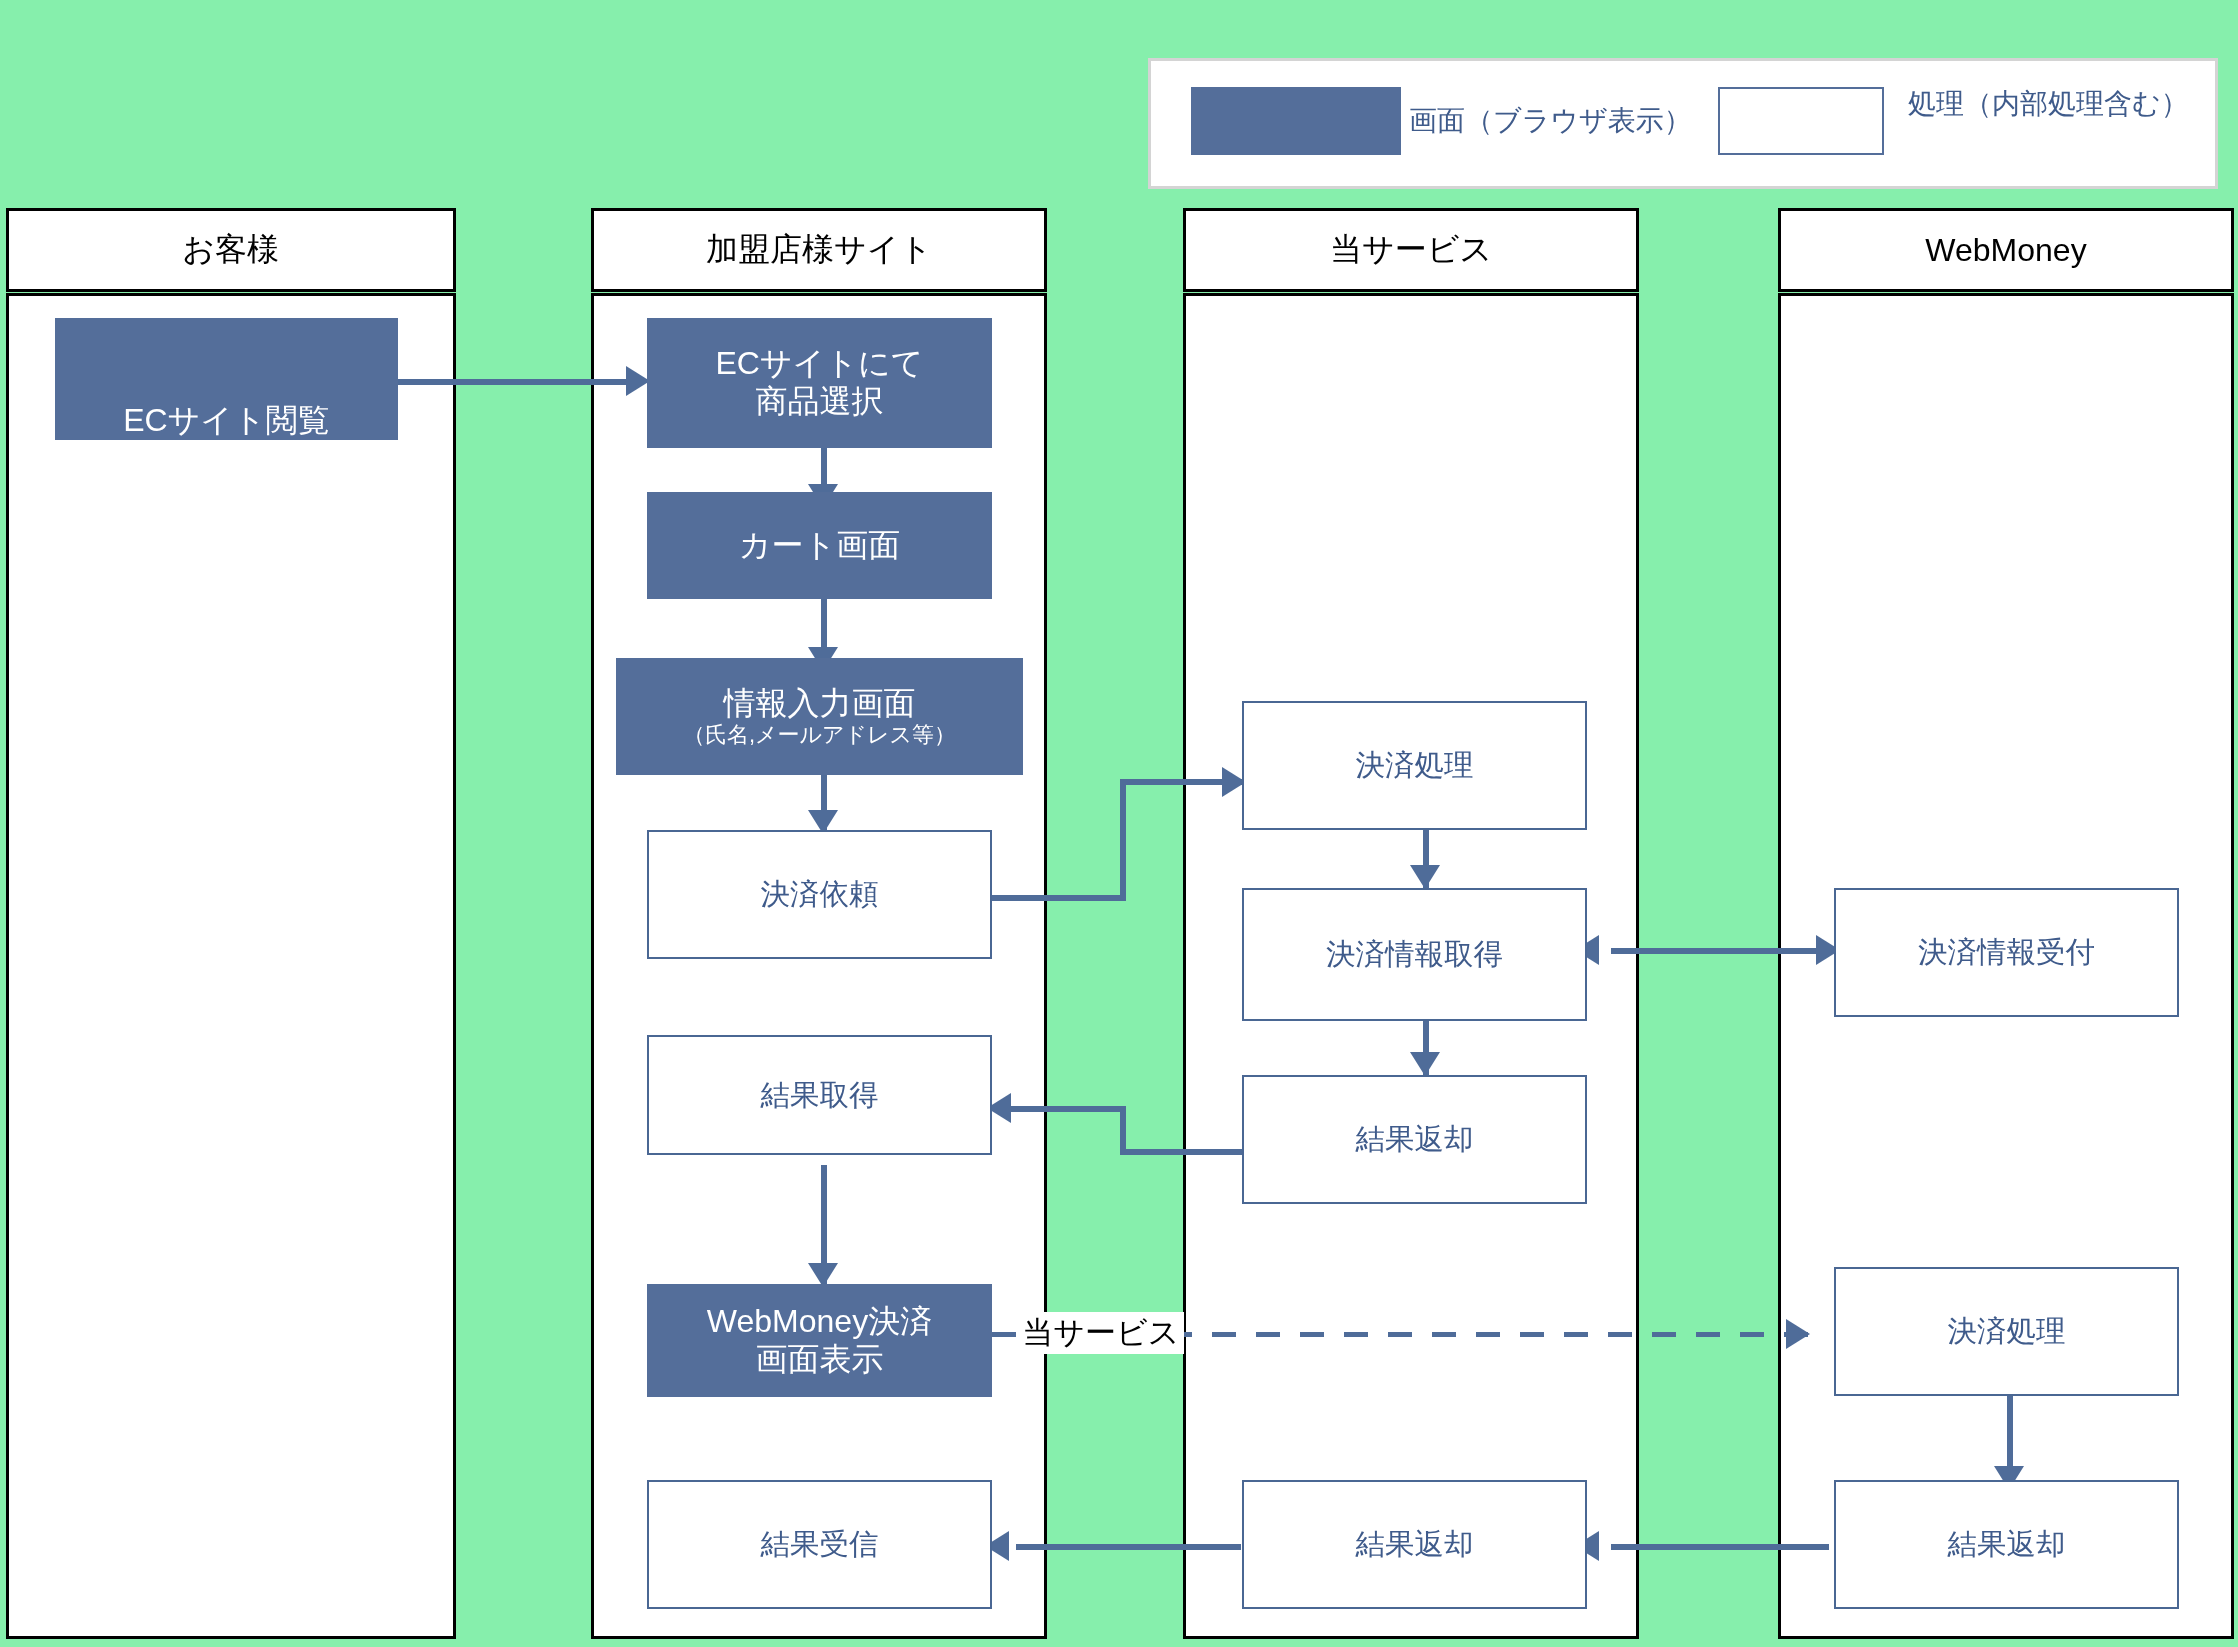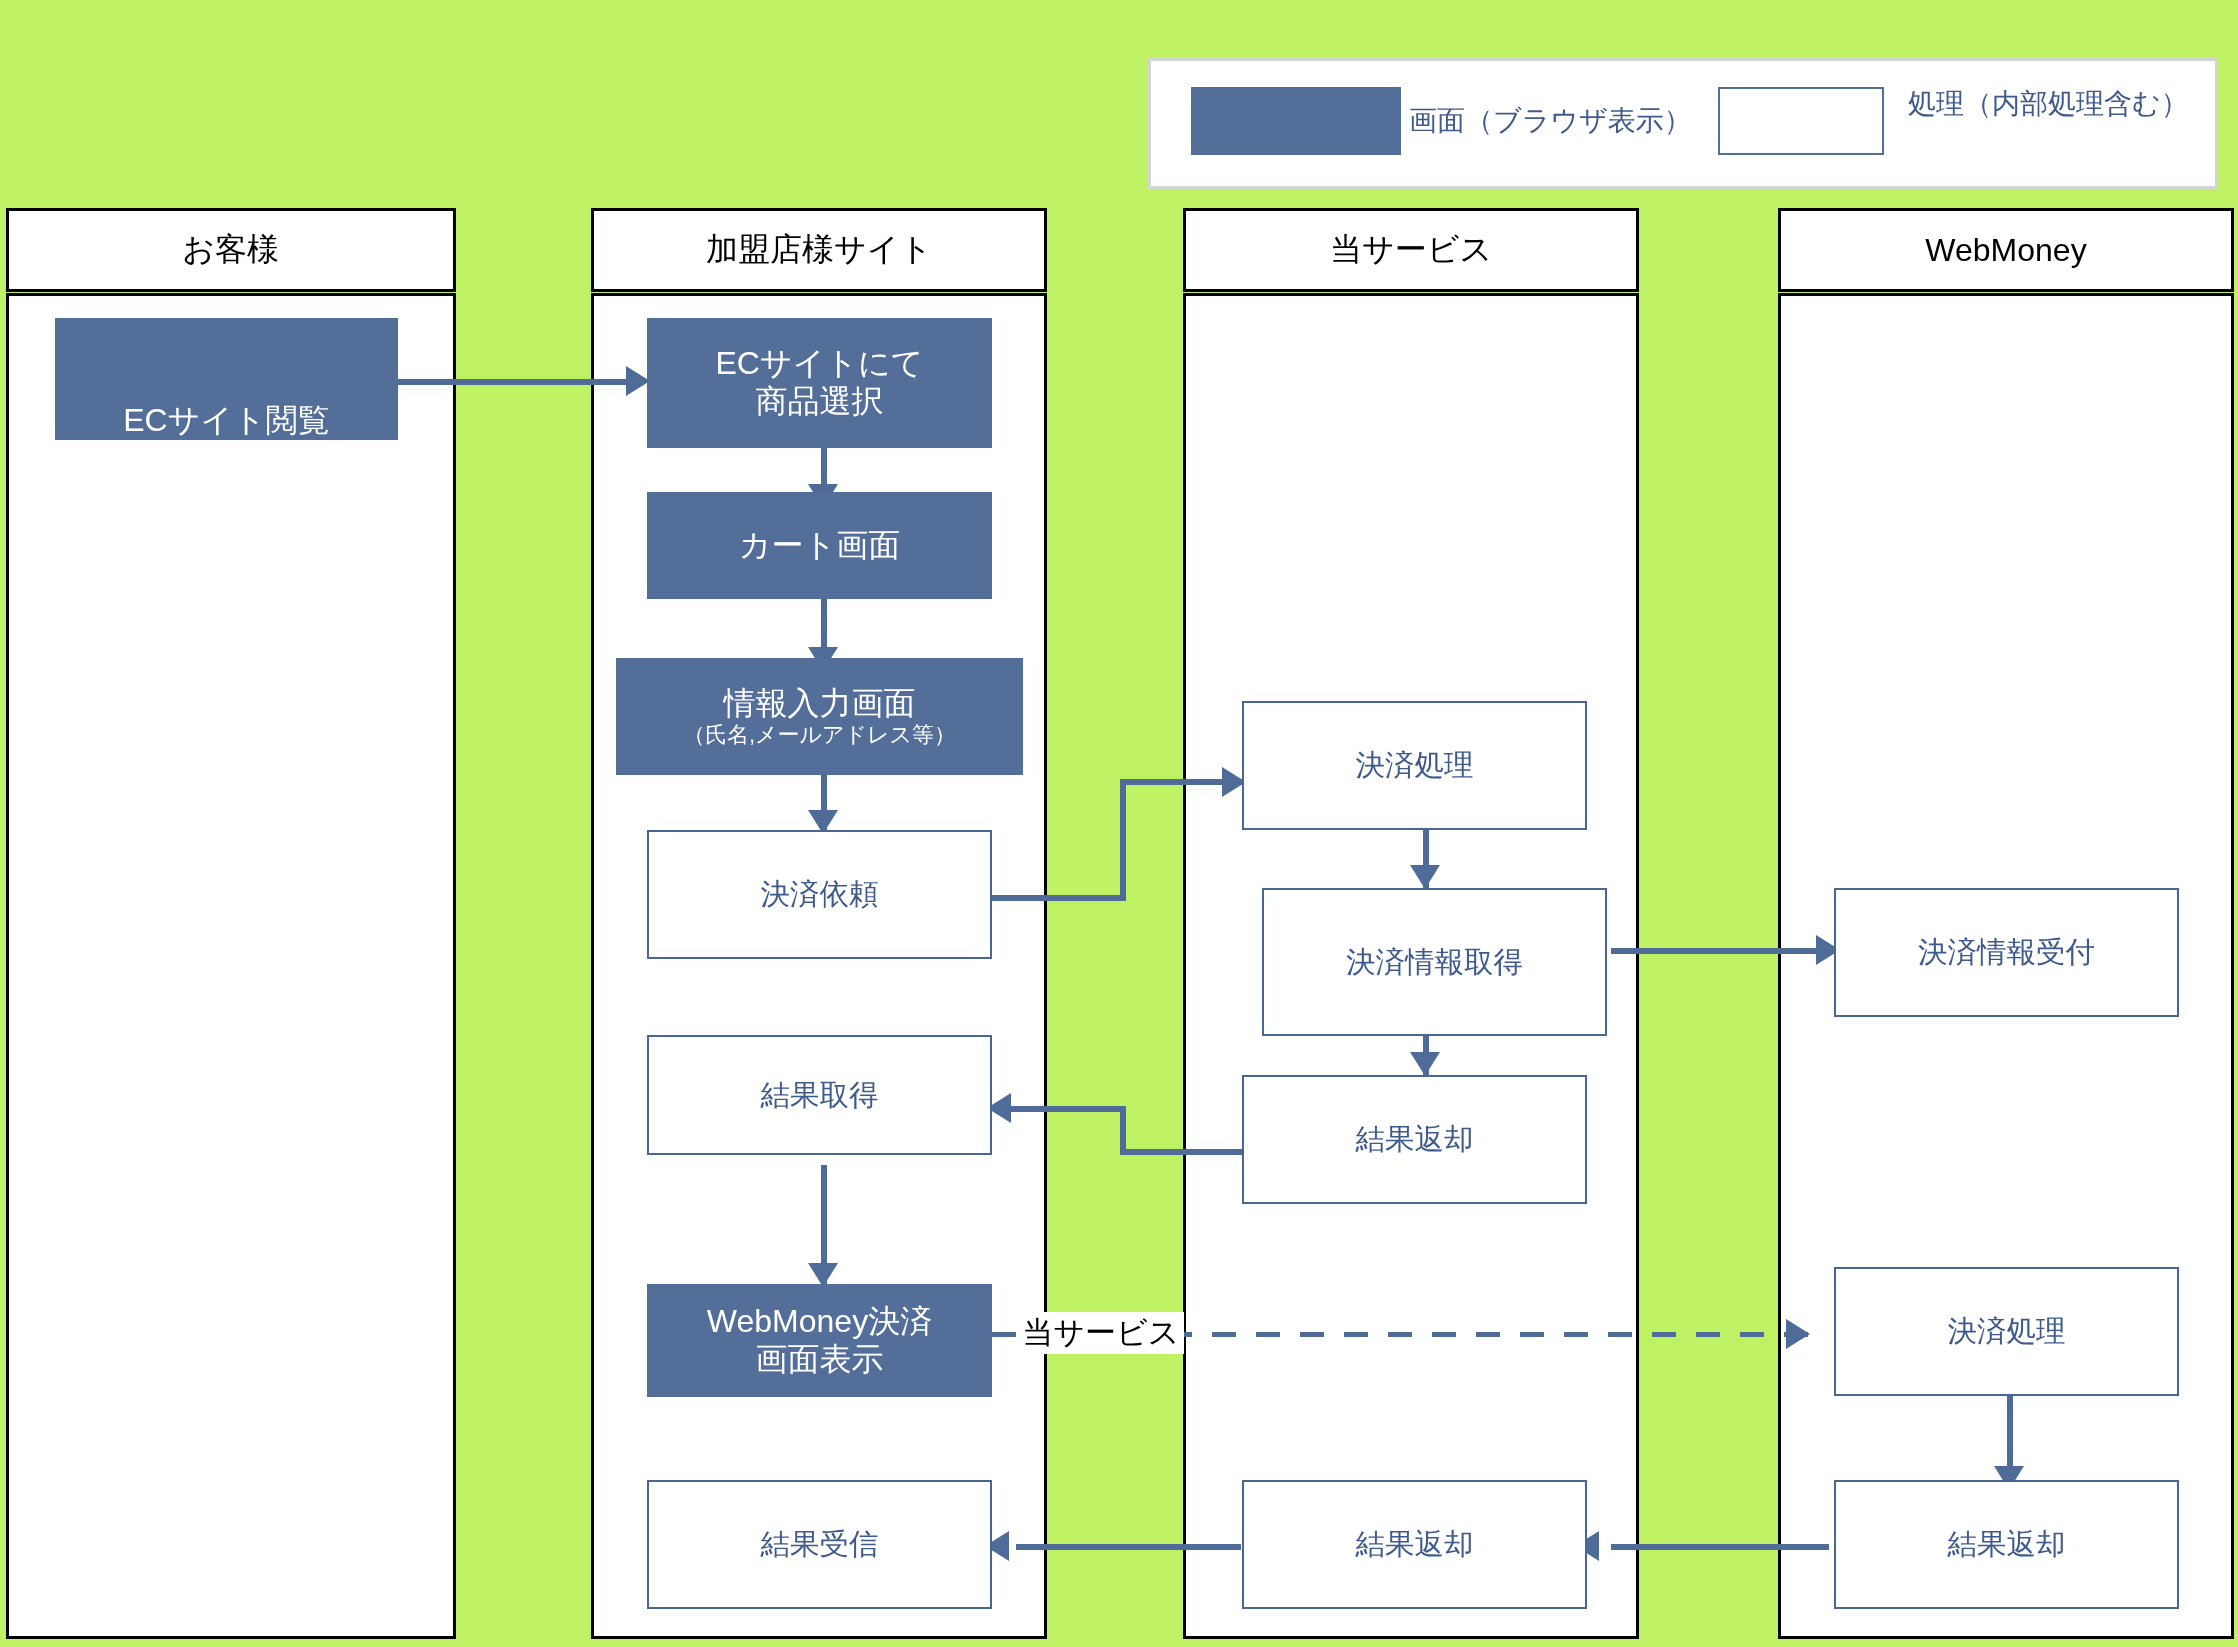--- a/index.html
+++ b/index.html
@@ -1,17 +1,17 @@
 <!DOCTYPE html>
 <html style="font-size:11.3px"><head>
 <meta charset="utf-8">
 <style>
   html,body{margin:0;padding:0;background:#ffffff;}
   body{font-family:"Liberation Sans","DejaVu Sans",sans-serif;}
-  #canvas{position:relative;width:2239px;height:1648px;background:#bef264;overflow:hidden;}
+  #canvas{position:relative;width:2239px;height:1648px;background:#86efac;overflow:hidden;}
 
   
   .legend-box{
     position:absolute;left:1148px;top:58px;width:1070px;height:131px;
     border:3.5px solid #d4d4d4;background:#ffffff;box-sizing:border-box;
   }
   .legend-swatch-filled{
     position:absolute;left:1191px;top:87px;width:210px;height:68px;
     background:#546E9A;
   }
@@ -166,21 +166,21 @@
   </div>
 
   <div class="node process" style="left:647px;top:1480px;width:345px;height:129px;">
     <span>結果受信</span>
   </div>
 
   <div class="node process" style="left:1242px;top:701px;width:345px;height:129px;">
     <span>決済処理</span>
   </div>
 
-  <div class="node process" style="left:1242px;top:888px;width:345px;height:148px;margin-left:20px;">
+  <div class="node process" style="left:1242px;top:888px;width:345px;height:133px;">
     <span>決済情報取得</span>
   </div>
 
   <div class="node process" style="left:1242px;top:1075px;width:345px;height:129px;">
     <span>結果返却</span>
   </div>
 
   <div class="node process" style="left:1242px;top:1480px;width:345px;height:129px;">
     <span>結果返却</span>
   </div>

